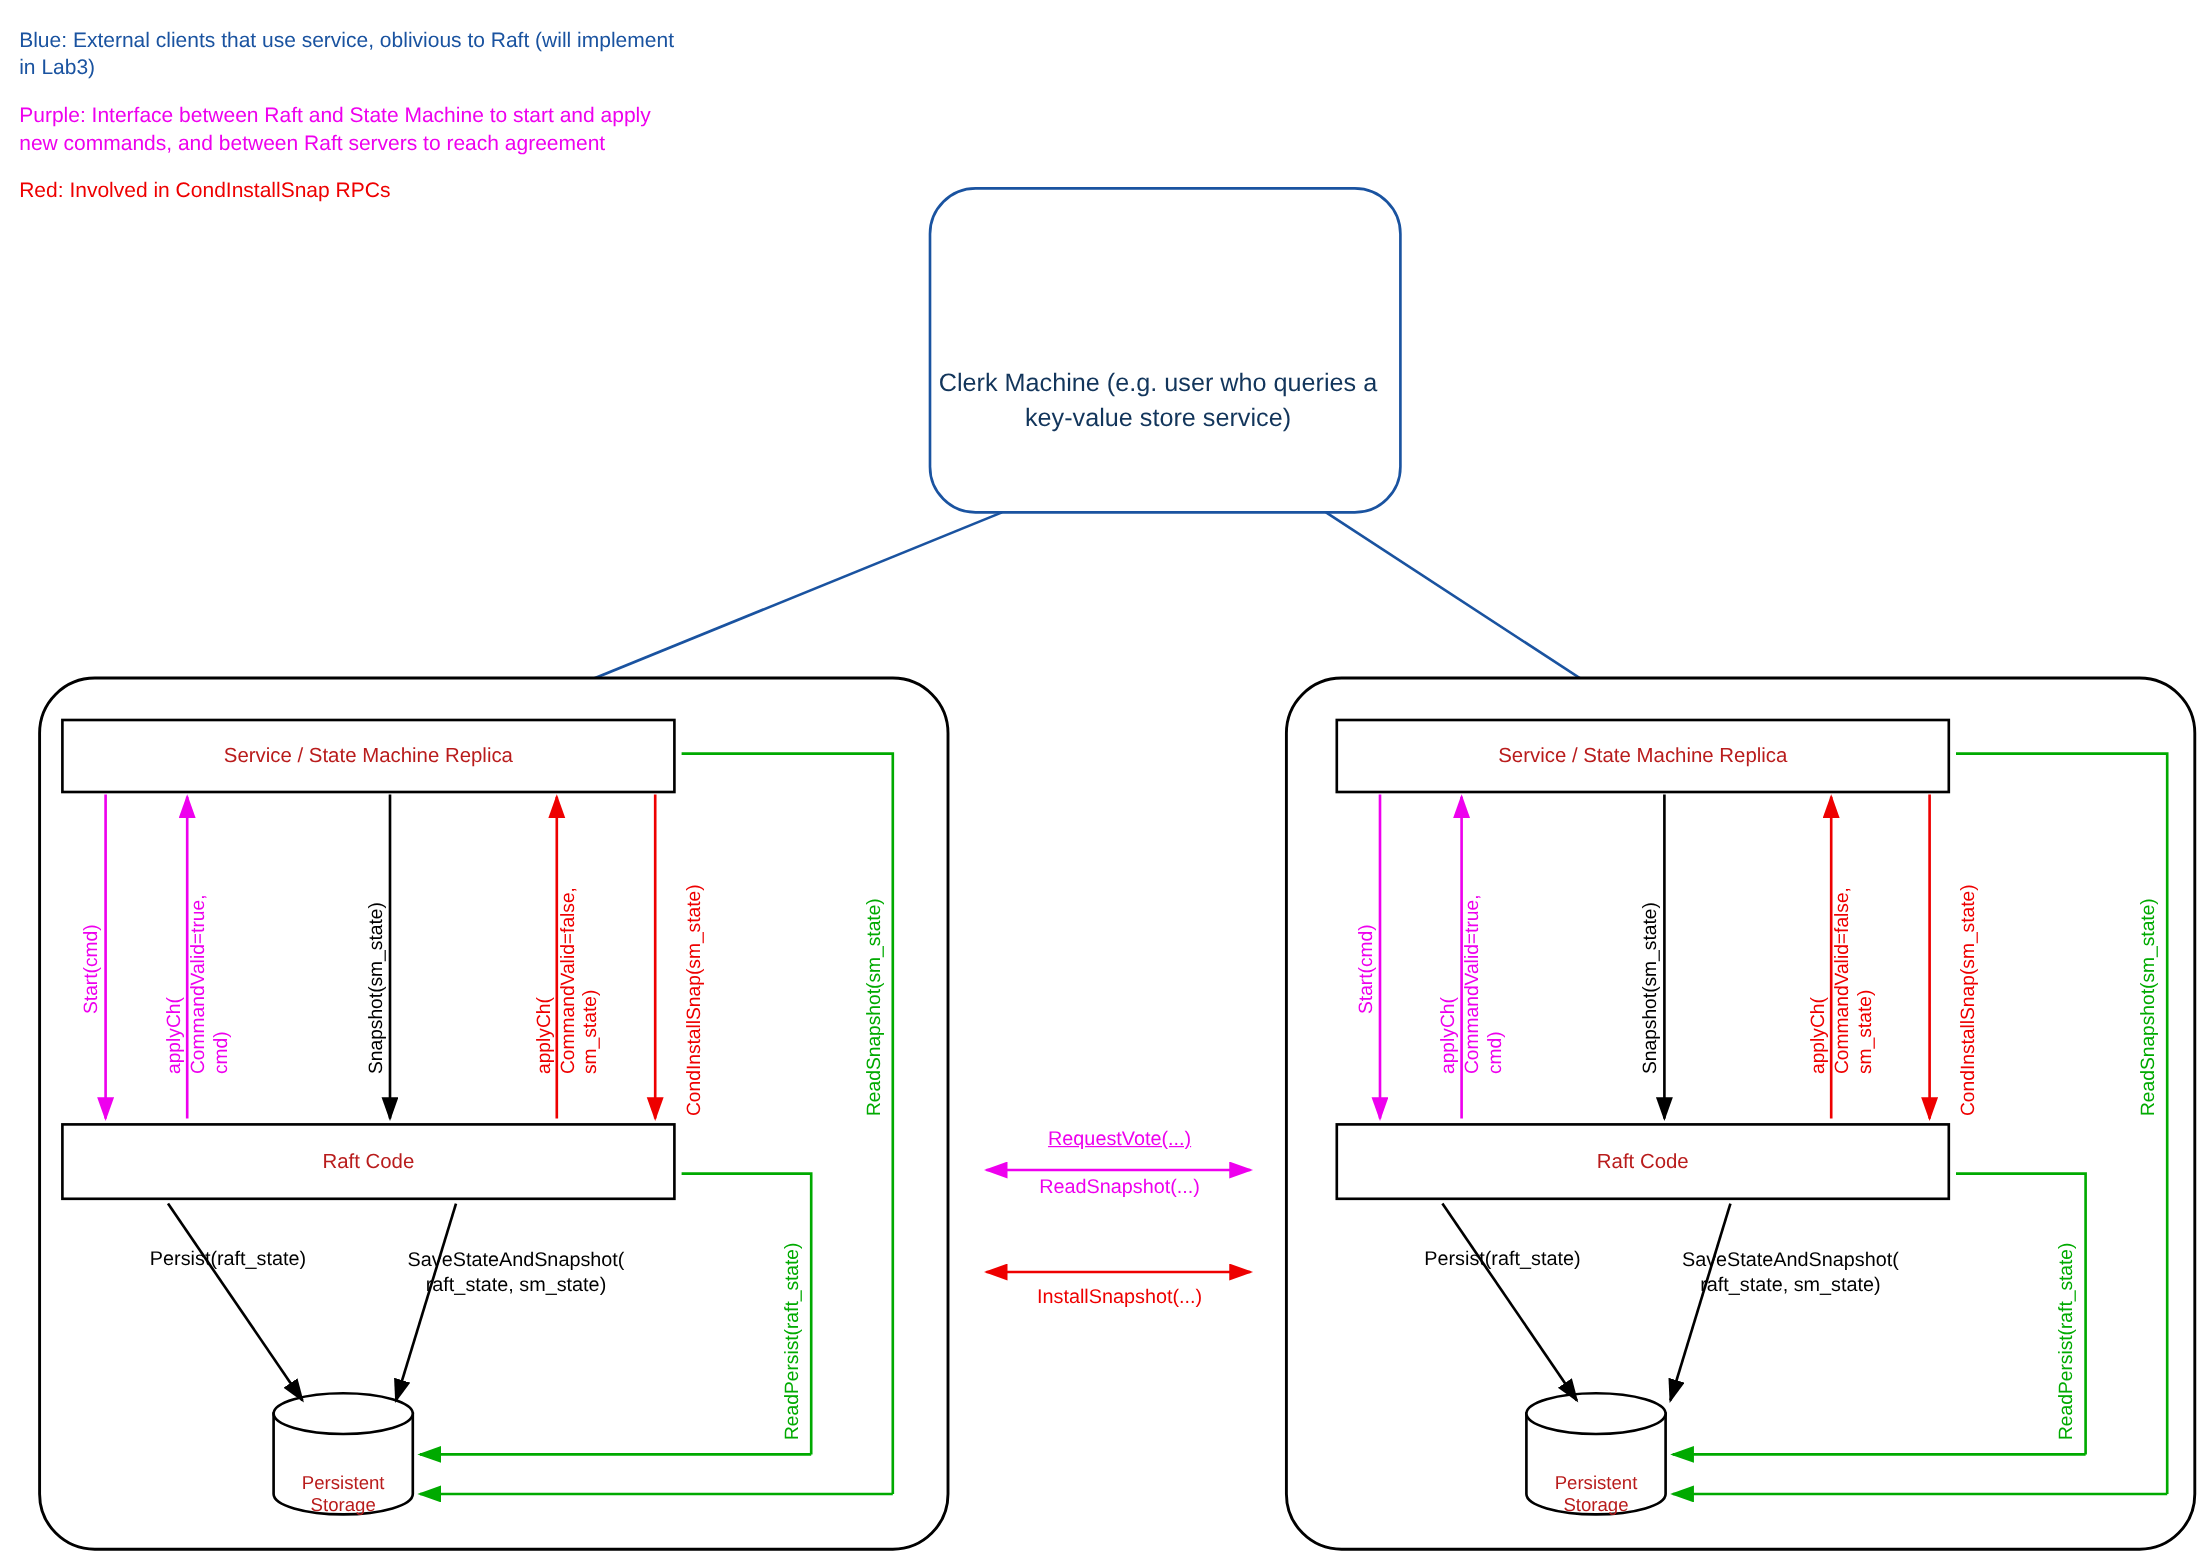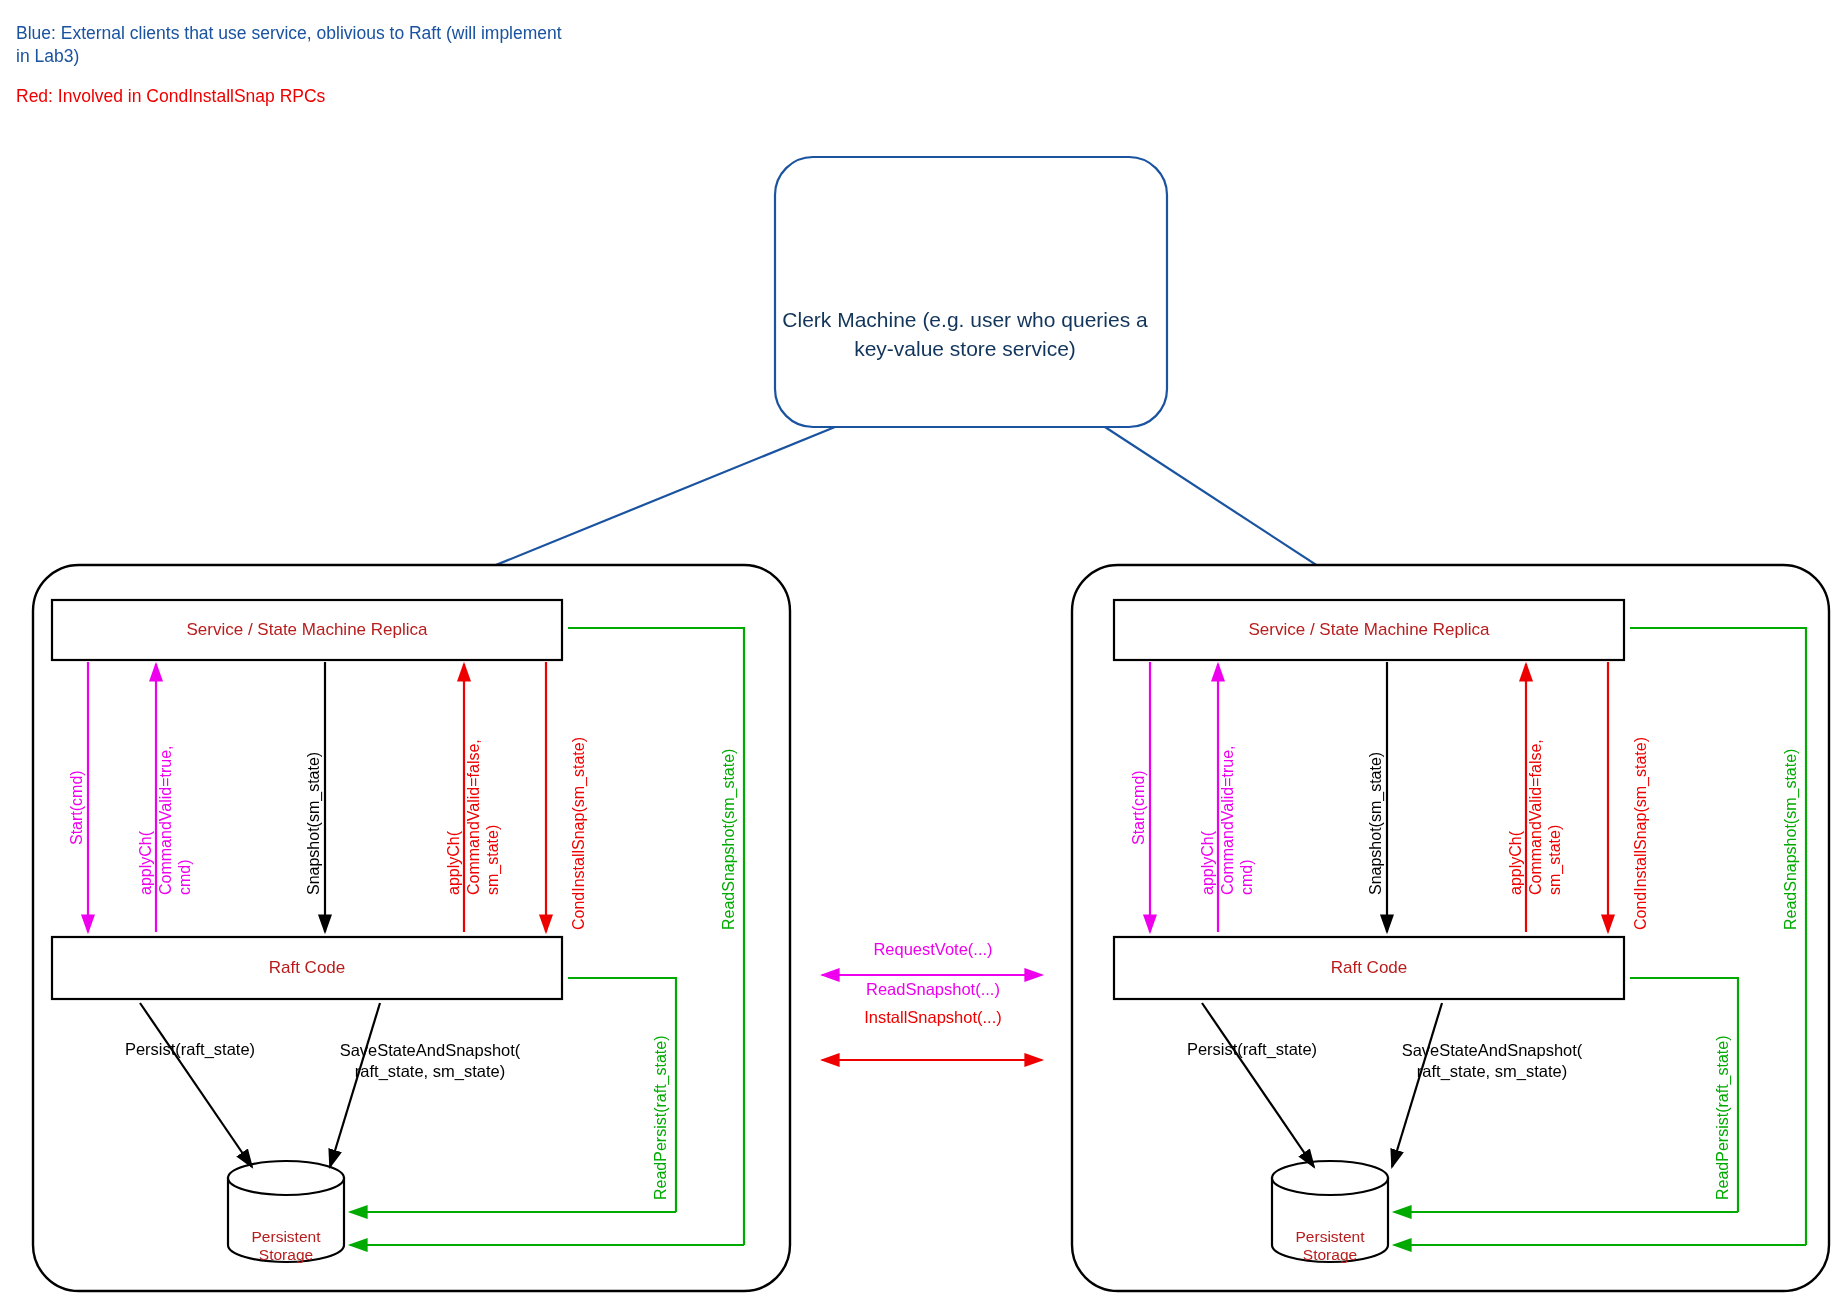--- a/index.html
+++ b/index.html
@@ -82,20 +82,21 @@
   .c-red { color:#ee0000; }
   .c-green { color:#00aa00; }
 </style>
 </head>
 <body>
 
 <div id="canvas">
 
   <div class="legend">
     <div class="legend-line lg-blue">Blue: External clients that use service, oblivious to Raft (will implement in Lab3)</div>
+    <div class="legend-line lg-purple">Purple: Interface between Raft and State Machine to start and apply new commands, and between Raft servers to reach agreement</div>
     <div class="legend-line lg-red">Red: Involved in CondInstallSnap RPCs</div>
   </div>
 
   <svg class="layer" viewBox="0 0 1835 1304">
     <defs>
       <marker id="ah-blue" markerWidth="10" markerHeight="10" refX="8" refY="3.2" orient="auto" markerUnits="strokeWidth">
         <path d="M0,0 L9,3.2 L0,6.4 z" fill="#1a53a0"></path>
       </marker>
       <marker id="ah-black" markerWidth="10" markerHeight="10" refX="8" refY="3.2" orient="auto" markerUnits="strokeWidth">
         <path d="M0,0 L9,3.2 L0,6.4 z" fill="#000000"></path>
@@ -209,17 +210,17 @@
 CommandValid=false,
 sm_state)</div>
   <div class="vlabel c-red" style="left:1632px; top:930px;">CondInstallSnap(sm_state)</div>
   <div class="vlabel c-green" style="left:1782px; top:930px;">ReadSnapshot(sm_state)</div>
   <div class="vlabel c-green" style="left:1714px; top:1200px;">ReadPersist(raft_state)</div>
 
   <div class="hlabel c-black" style="left:1132px; top:1040px; width:240px;">Persist(raft_state)</div>
   <div class="hlabel c-black" style="left:1362px; top:1040px; width:260px; line-height:1.3;">SaveStateAndSnapshot(
 raft_state, sm_state)</div>
 
-  <div class="hlabel c-magenta" style="left:822px; top:940px; width:222px;">RequestVote(...)</div>
+  <div class="hlabel c-magenta" style="left:822px; top:940px; width:222px;text-decoration:underline;">RequestVote(...)</div>
   <div class="hlabel c-magenta" style="left:822px; top:980px; width:222px;">ReadSnapshot(...)</div>
-  <div class="hlabel c-red" style="left:822px; top:1008px; width:222px;">InstallSnapshot(...)</div>
+  <div class="hlabel c-red" style="left:822px; top:1072px; width:222px;">InstallSnapshot(...)</div>
 
 </div>
 
 </body></html>

